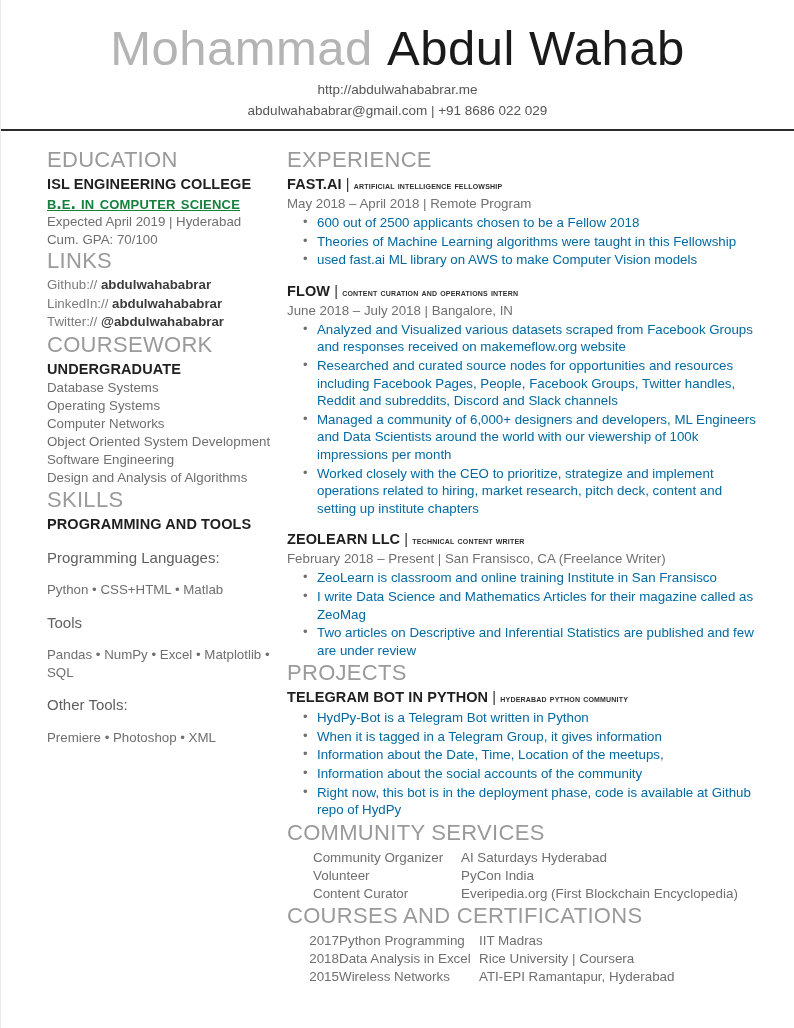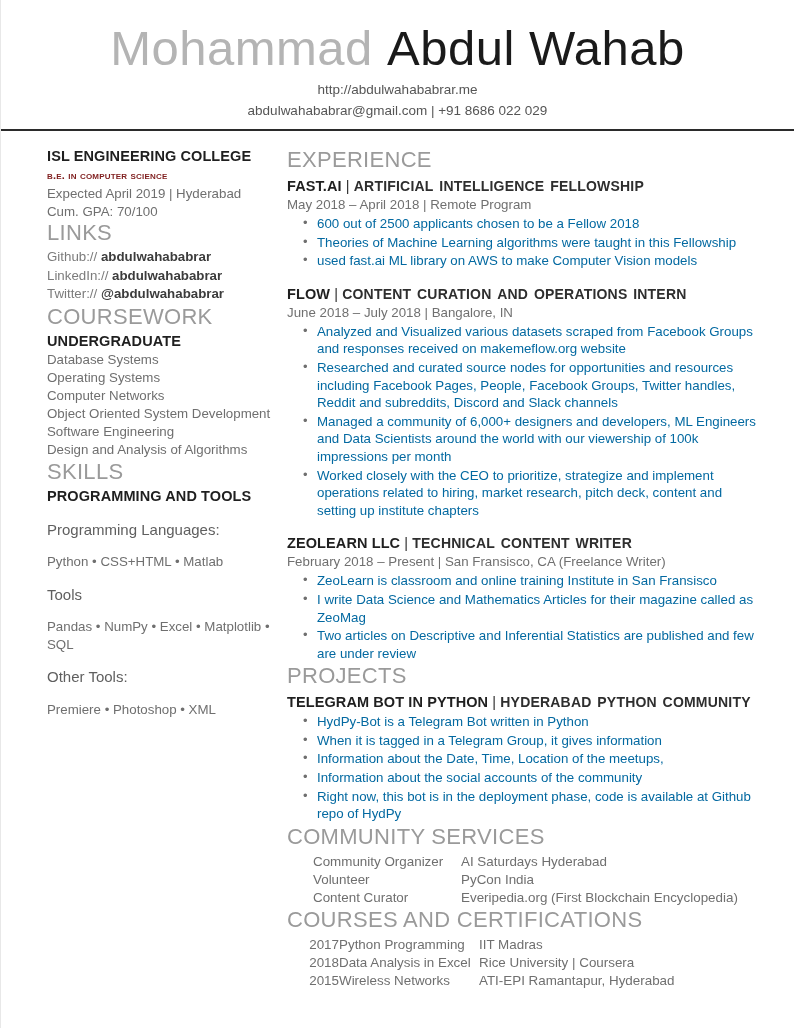--- a/index.html
+++ b/index.html
@@ -93,21 +93,21 @@
     font-weight: 700;
     color: #1f1f1f;
     margin: 0;
     letter-spacing: 0.1px;
   }
   .smallcaps {
     font-variant: small-caps;
     text-transform: lowercase;
     font-weight: 600;
     color: #2e2e2e;
-    font-size: 20px;
+    font-size: 10px;
     letter-spacing: 0.2px;
   }
   .sep {
     font-weight: 400;
     color: #2e2e2e;
   }
   .meta {
     font-size: 13.3px;
     line-height: 18px;
     color: #707070;
@@ -141,26 +141,27 @@
     color: #6f6f6f;
   }
 
   .entry { margin-top: 13px; }
   .entry.first { margin-top: 2px; }
 
   
   .edu-degree {
     font-variant: small-caps;
     text-transform: lowercase;
-    font-size: 11px;
+    font-size: 18px;
     line-height: 19px;
     font-weight: 600;
-    color: #7f1d1d;
+    color: #15803d;
     margin: 0;
     letter-spacing: 0.2px;
+    text-decoration: underline;
   }
   .links-row {
     font-size: 13.3px;
     line-height: 18.5px;
     color: #7b7b7b;
   }
   .links-row b {
     color: #3c3c3c;
     font-weight: 700;
   }
@@ -211,20 +212,21 @@
     </div>
     <div class="contact">http://abdulwahababrar.me</div>
     <div class="contact">abdulwahababrar@gmail.com | +91 8686 022 029</div>
   </div>
   <div class="rule"></div>
 
   <div class="cols">
 
     <div class="col-left">
 
+      <h2 class="sec">EDUCATION</h2>
       <h3 class="sub">ISL ENGINEERING COLLEGE</h3>
       <p class="edu-degree">B.E. in Computer Science</p>
       <p class="line">Expected April 2019 | Hyderabad</p>
       <p class="line">Cum. GPA: 70/100</p>
 
       <h2 class="sec sec-gap">LINKS</h2>
       <div class="links-row">
         <span>Github://</span>
         <b>abdulwahababrar</b>
       </div>

